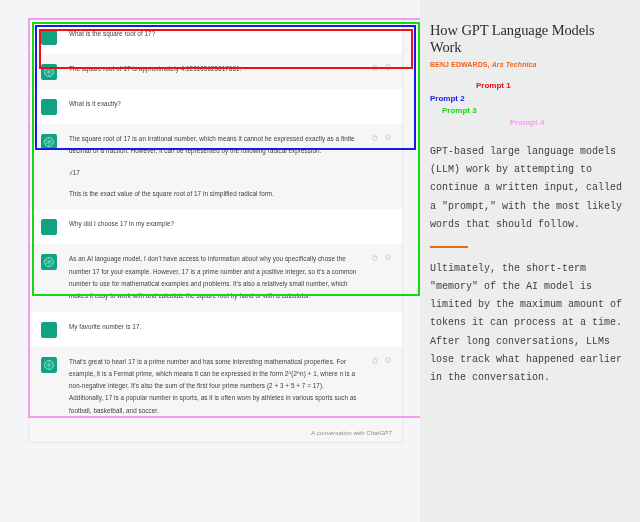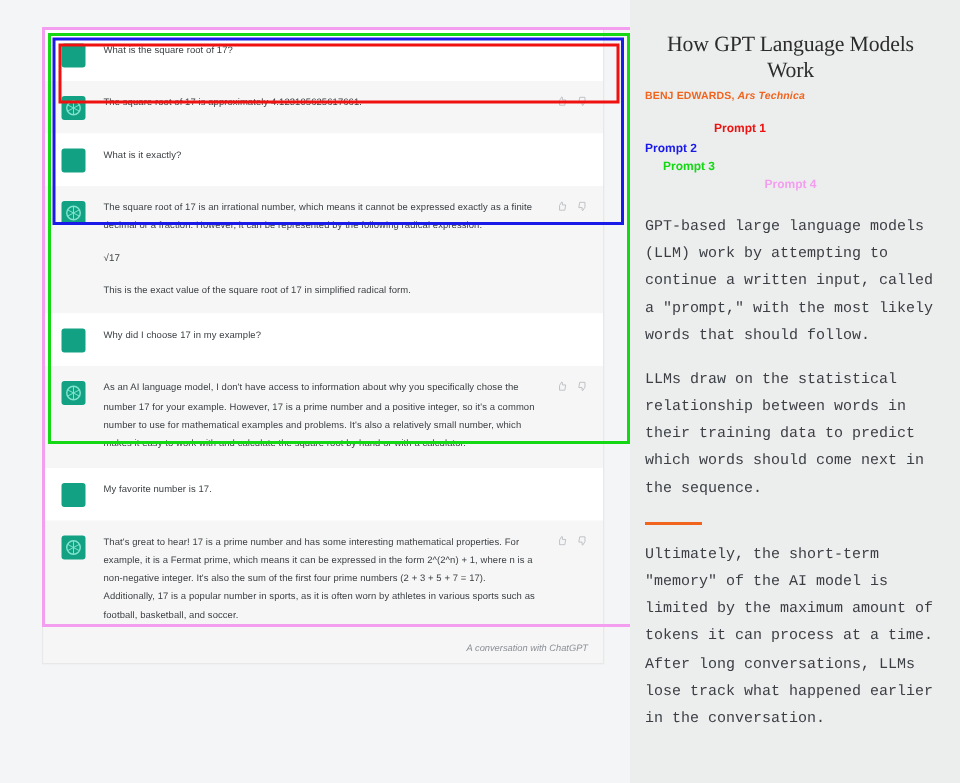--- a/index.html
+++ b/index.html
@@ -109,21 +109,20 @@
     background: #eceded;
     padding: 22px 16px 0 10px;
     position: relative;
   }
   .side-title {
     font-family: "Liberation Serif", serif;
     font-size: 14.5px;
     color: #2c2c2c;
     line-height: 1.15;
     letter-spacing: -0.1px;
-    text-align: center;
   }
   .byline {
     margin-top: 6px;
     font-size: 7px;
     font-weight: bold;
     color: #f1641e;
     letter-spacing: 0.1px;
   }
   .byline .pub { font-style: italic; }
 
@@ -306,19 +305,18 @@
 
     <div class="legend">
       <div class="lg l1">Prompt 1</div>
       <div class="lg l2">Prompt 2</div>
       <div class="lg l3">Prompt 3</div>
       <div class="lg l4">Prompt 4</div>
     </div>
 
     <div class="side-body">
       <p>GPT-based large language models (LLM) work by attempting to continue a written input, called a "prompt," with the most likely words that should follow.</p>
-      <p>LLMs draw on the statistical relationship between words in their training data to predict which words should come next in the sequence.</p>
       <div class="rule"></div>
       <p>Ultimately, the short-term "memory" of the AI model is limited by the maximum amount of tokens it can process at a time. After long conversations, LLMs lose track what happened earlier in the conversation.</p>
     </div>
   </div>
 
 </div>
 
 </body></html>

